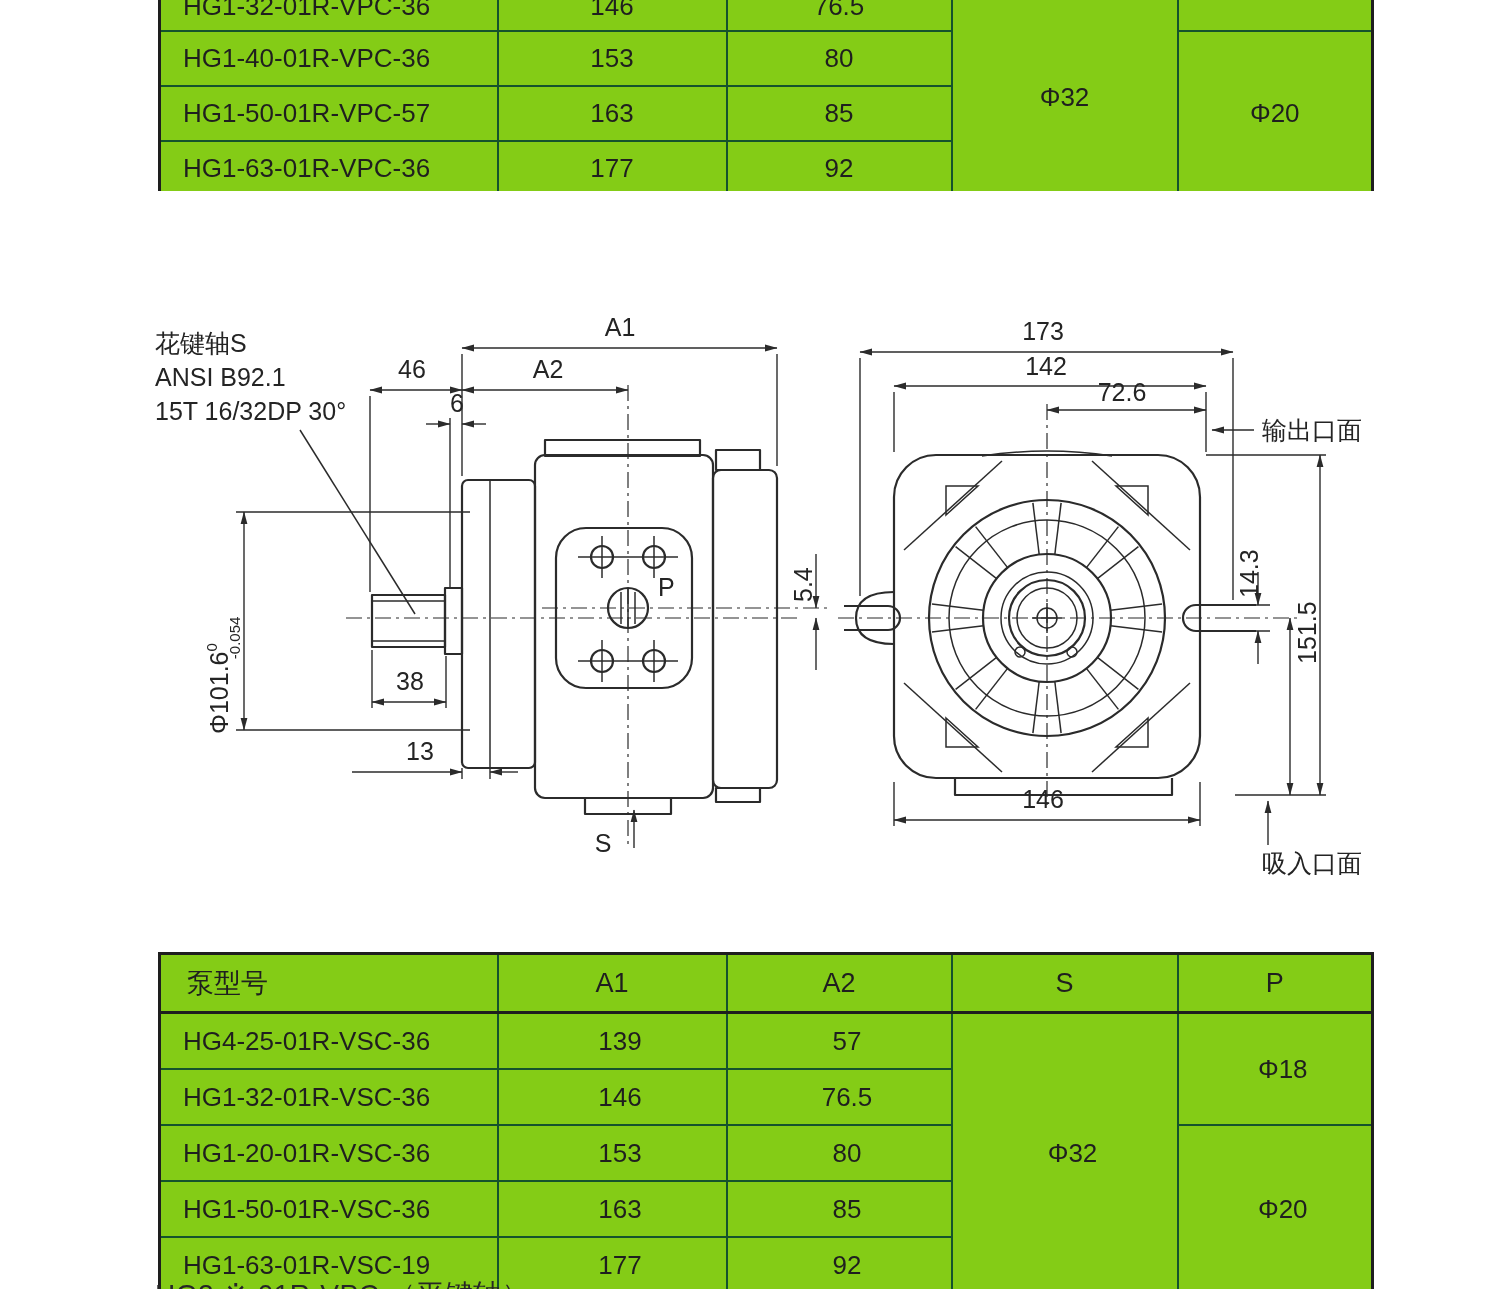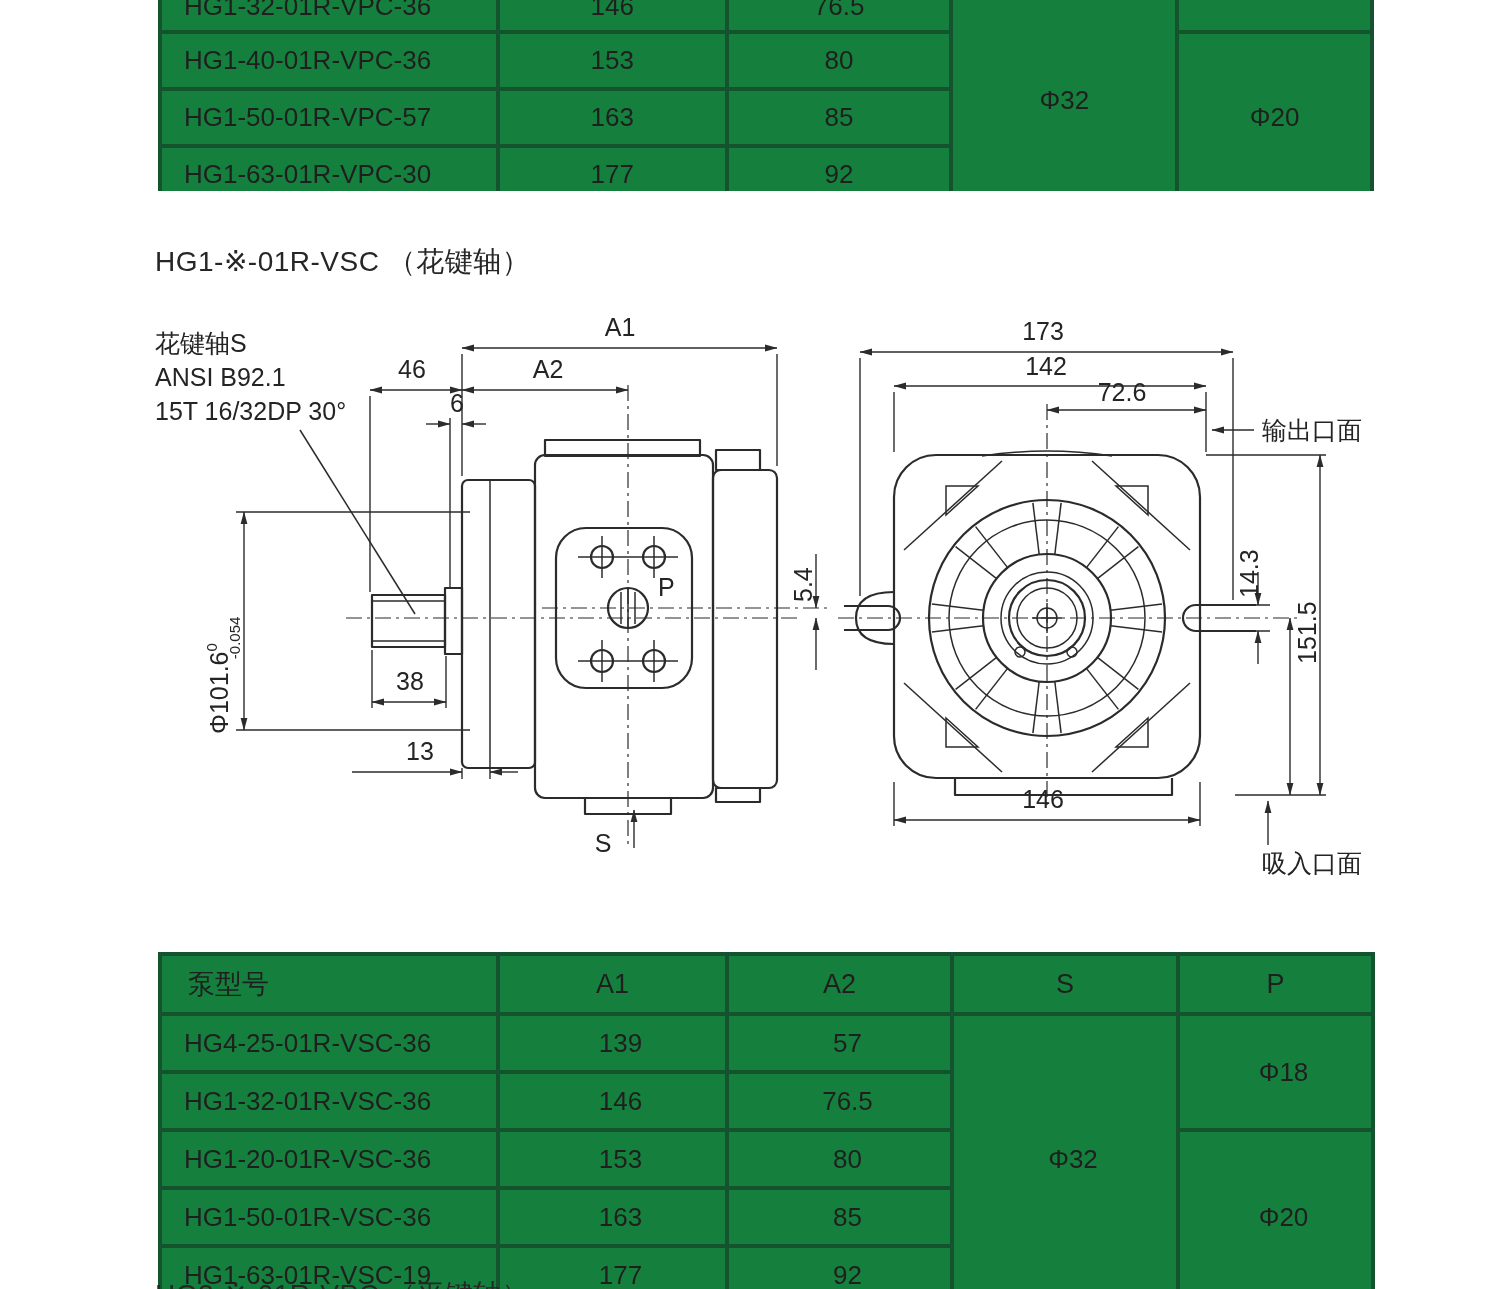--- a/index.html
+++ b/index.html
@@ -3,23 +3,23 @@
 <meta charset="utf-8">
 <style>
   html,body{margin:0;padding:0;background:#e8e8e8;}
   .page{
     position:relative; width:1500px; height:1289px; margin:0 auto;
     background:#ffffff; overflow:hidden;
     font-family:"Liberation Sans","DejaVu Sans",sans-serif;
     color:#222;
   }
   
-  table.spec{border-collapse:collapse; table-layout:fixed; background:#15803d;}
+  table.spec{border-collapse:collapse; table-layout:fixed; background:#84cc16;}
   table.spec td, table.spec th{
-    border:4px solid #14532d; font-weight:normal;
+    border:2px solid #14532d; font-weight:normal;
     font-size:26px; color:#1f1f1f; text-align:center; vertical-align:middle;
     padding:0; overflow:hidden; white-space:nowrap;
   }
   table.spec .model{ text-align:left; padding-left:22px; }
   table.spec th{ font-size:27px; height:56px; }
   table.spec th.model{ text-align:left; padding-left:26px; }
 
   
   .bottom-table-wrap{ position:absolute; left:158px; top:908px;margin-top:44px; }
   table.t-bottom{ border:3px solid #1e1e1e; }
@@ -94,29 +94,28 @@
         <td>153</td>
         <td>80</td>
         <td rowspan="3">Φ20</td>
       </tr>
       <tr>
         <td class="model">HG1-50-01R-VPC-57</td>
         <td>163</td>
         <td>85</td>
       </tr>
       <tr>
-        <td class="model">HG1-63-01R-VPC-30</td>
+        <td class="model">HG1-63-01R-VPC-36</td>
         <td>177</td>
         <td>92</td>
       </tr>
     </tbody>
       </table>
   </div>
 
-  <div class="sec-title t1">HG1-※-01R-VSC （花键轴）</div>
 
   <svg class="drawing" width="1500" height="600" viewBox="0 300 1500 600">
     <defs>
       <marker id="arr" markerUnits="userSpaceOnUse" markerWidth="16" markerHeight="12" refX="13" refY="5" orient="auto-start-reverse">
         <path d="M1,1.6 L13.5,5 L1,8.4 Z" fill="#2b2b2b"></path>
       </marker>
     </defs>
 
     <g>
 

